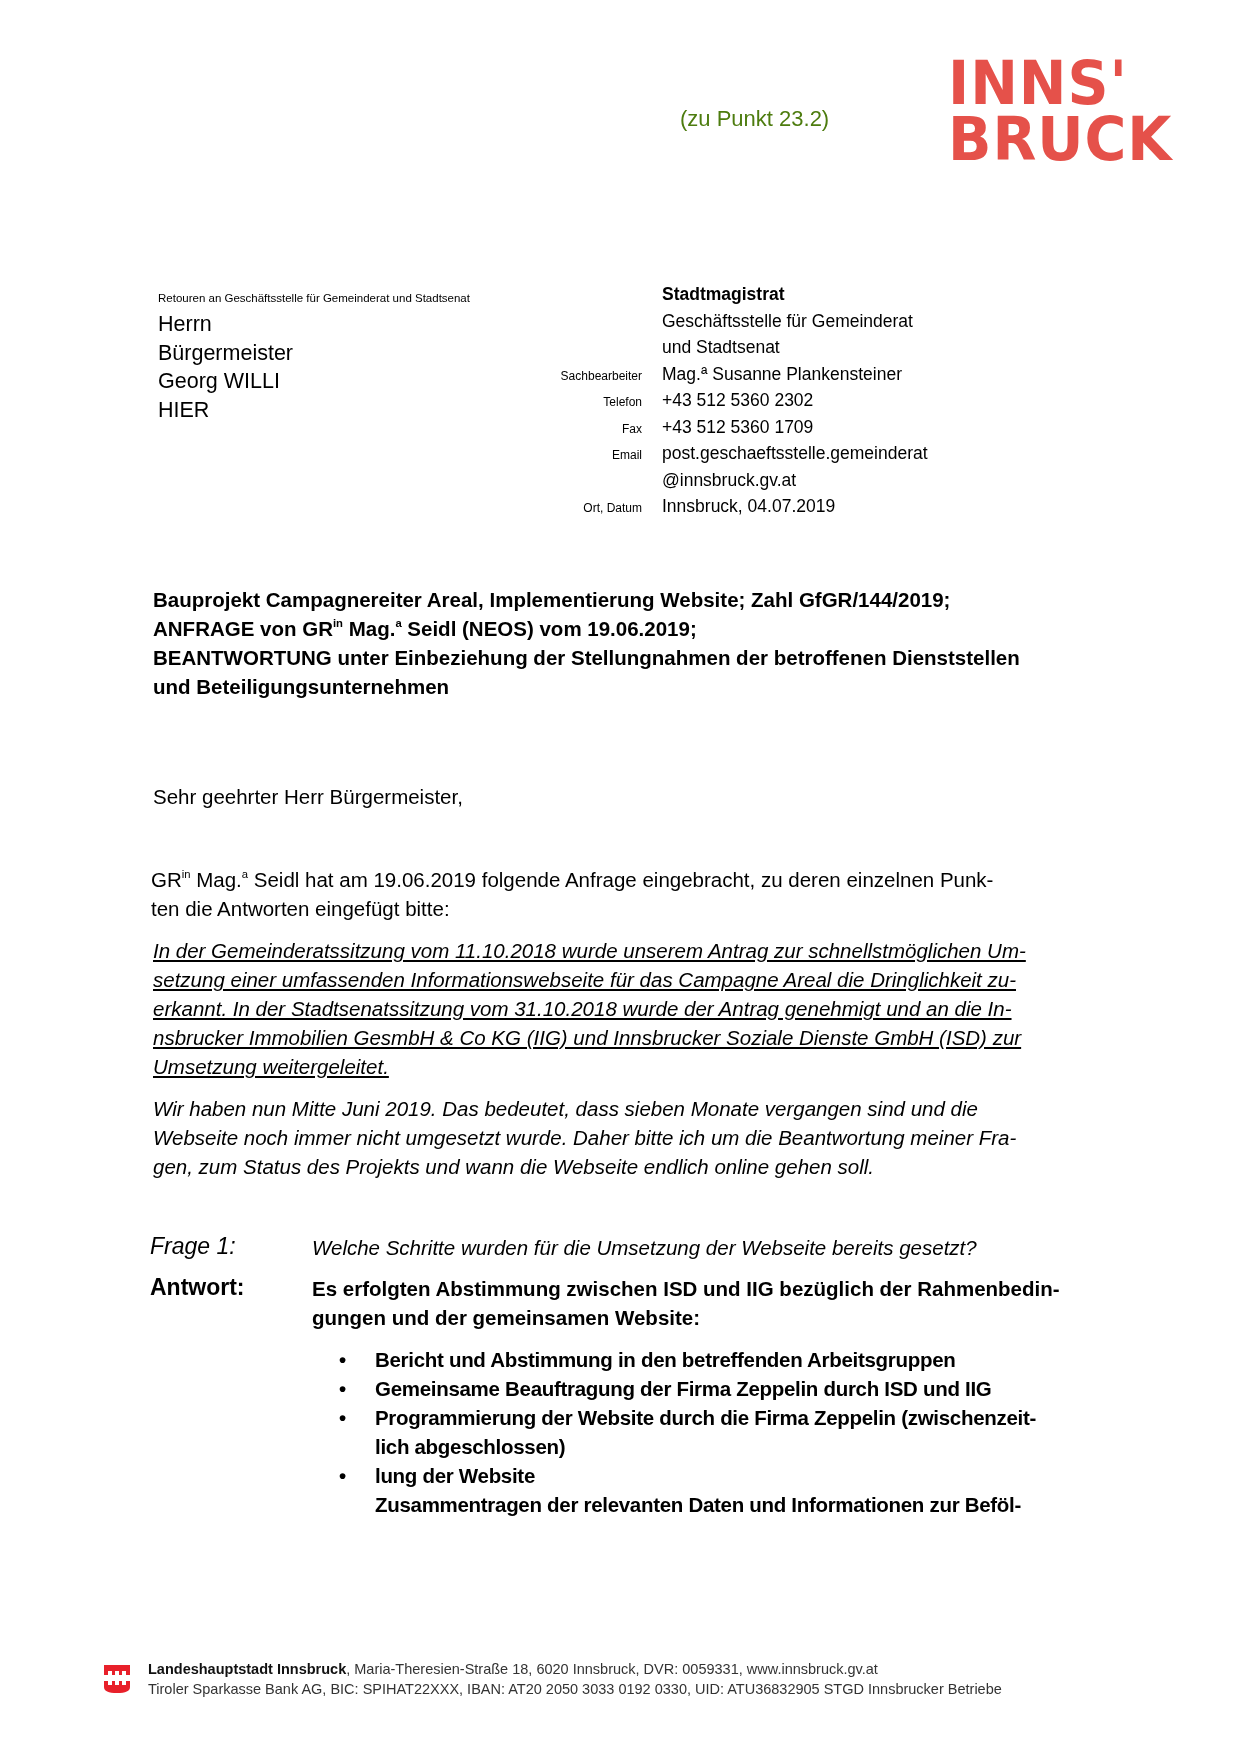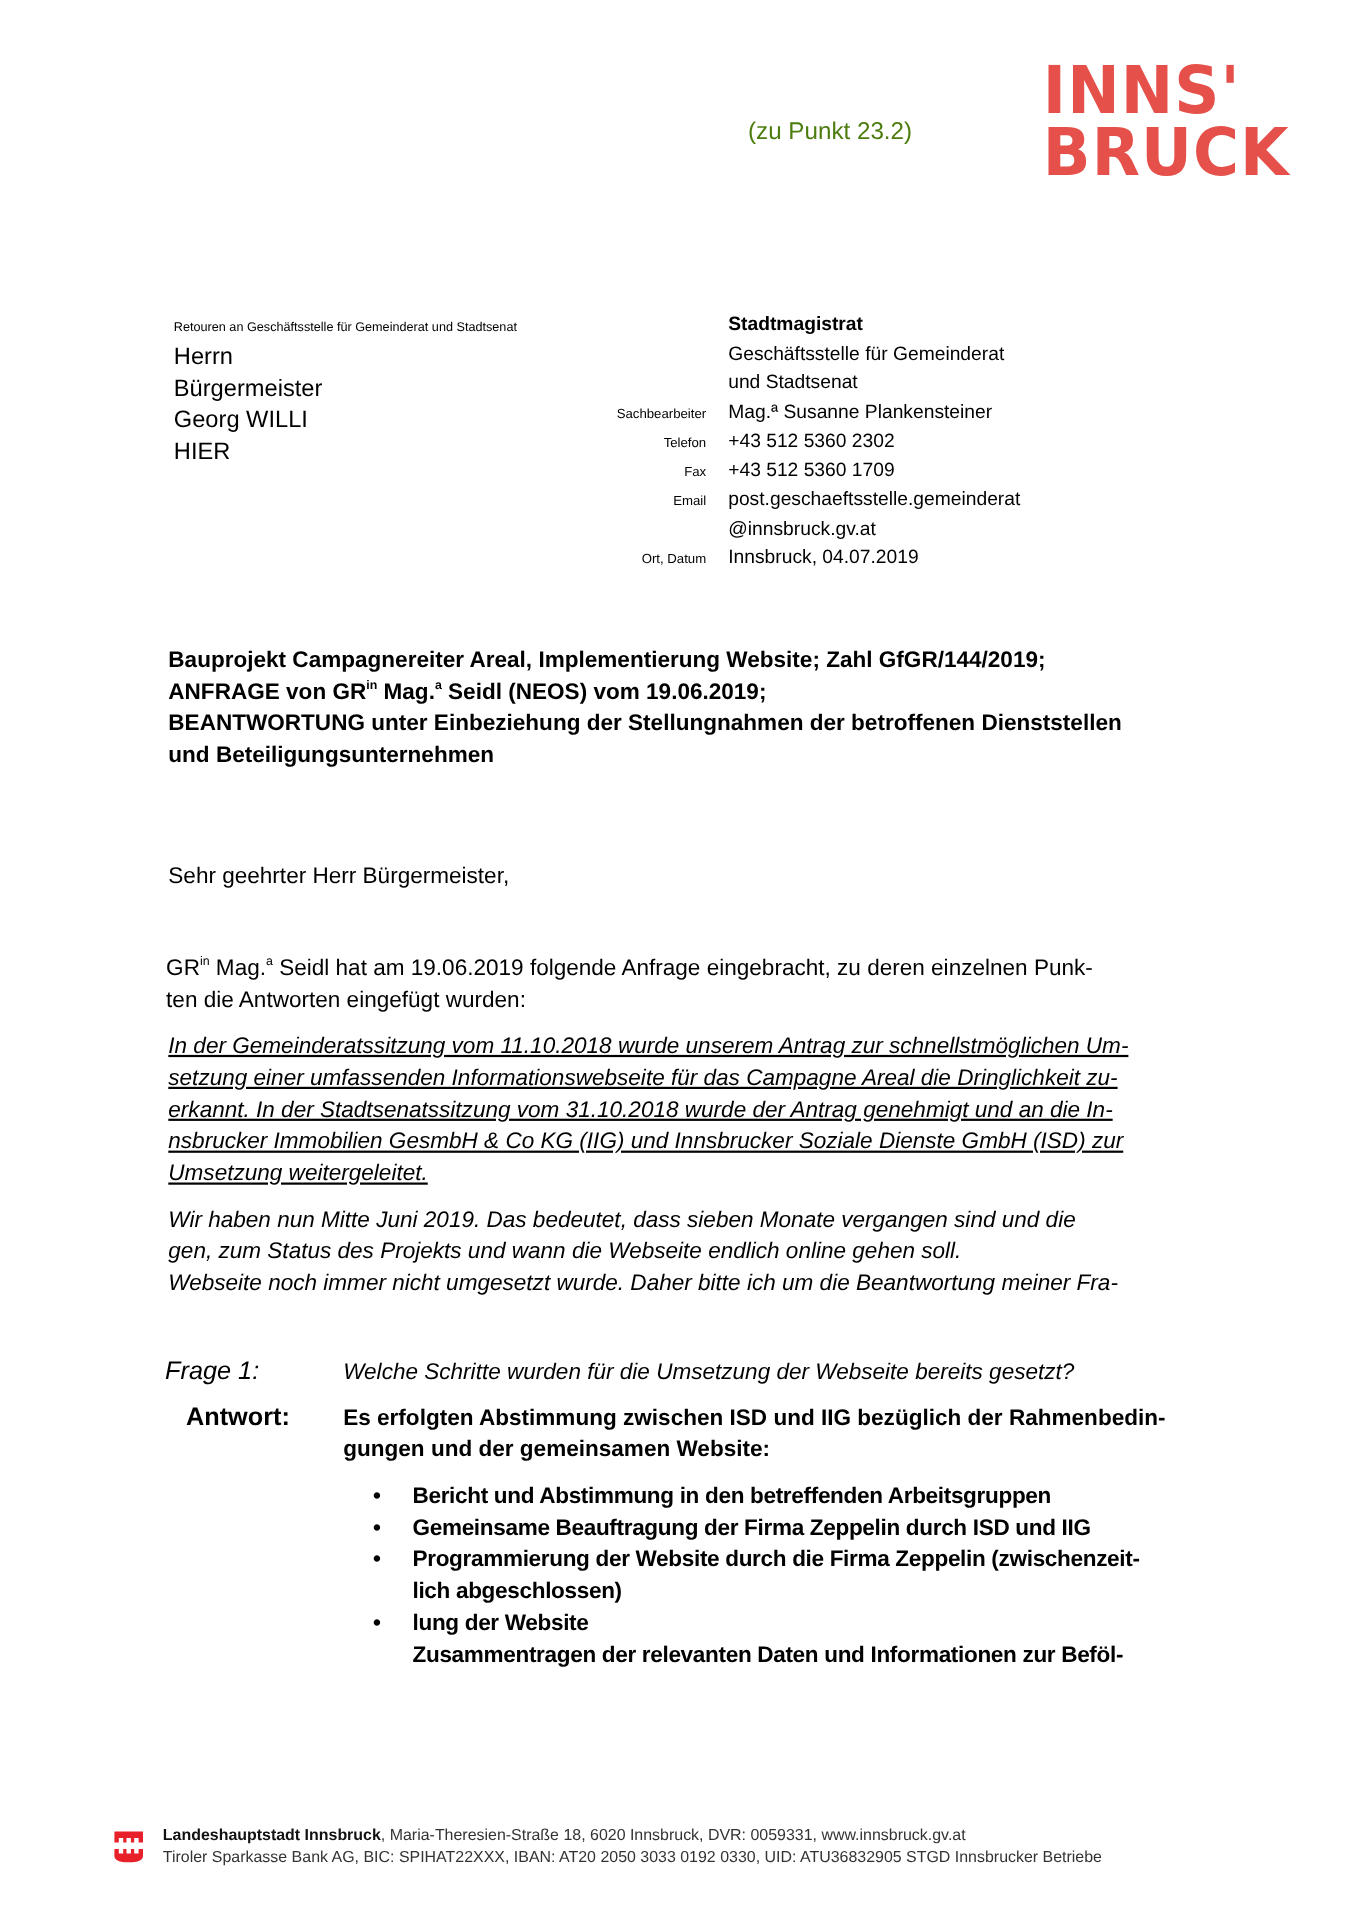--- a/index.html
+++ b/index.html
@@ -33,21 +33,21 @@
     .salutation { left: 153px; top: 785px; font-size: 20.5px; }
     .intro { left: 151px; top: 865px; width: 970px; font-size: 20.5px; line-height: 29px; }
     .quote { left: 153px; width: 970px; font-size: 20.5px; line-height: 29px; font-style: italic; }
     .quote1 { top: 936px; text-decoration: underline; }
     .quote2 { top: 1094px; }
 
     .qa-label { left: 150px; font-size: 23px; }
     .qa-text { left: 312px; width: 830px; font-size: 20.5px; line-height: 29px; }
     .q-label { top: 1233px; font-style: italic; }
     .q-text { top: 1233px; font-style: italic; }
-    .a-label { top: 1274px; font-weight: bold; margin-left: 19px; }
+    .a-label { top: 1274px; font-weight: bold; }
     .a-text { top: 1274px; font-weight: bold; }
 
     .bullets { left: 335px; top: 1345px; width: 800px; margin: 0; padding: 0; list-style: none; }
     .bullets li { position: relative; padding-left: 40px; font-weight: bold; font-size: 20.5px; line-height: 29px; letter-spacing: -0.3px; }
     .bullets li .dot { position: absolute; left: 4px; top: 0; }
 
     .footer { left: 103px; top: 1659px; }
     .footer-logo { position: absolute; left: 0; top: 4px; width: 28px; height: 32px; }
     .footer-text { position: absolute; left: 45px; top: 0; font-size: 14.5px; line-height: 20px; color: #333; white-space: nowrap; }
     .footer-text b { color: #111; }
@@ -112,35 +112,35 @@
   <div>Bauprojekt Campagnereiter Areal, Implementierung Website; Zahl GfGR/144/2019;</div>
   <div><span>ANFRAGE von GR</span><sup>in</sup><span> Mag.</span><sup>a</sup><span> Seidl (NEOS) vom 19.06.2019;</span></div>
   <div>BEANTWORTUNG unter Einbeziehung der Stellungnahmen der betroffenen Dienststellen</div>
   <div>und Beteiligungsunternehmen</div>
 </div>
 
 <div class="abs salutation">Sehr geehrter Herr Bürgermeister,</div>
 
 <div class="abs intro">
   <div><span>GR</span><sup>in</sup><span> Mag.</span><sup>a</sup><span> Seidl hat am 19.06.2019 folgende Anfrage eingebracht, zu deren einzelnen Punk-</span></div>
-  <div>ten die Antworten eingefügt wurden:</div>
+  <div>ten die Antworten eingefügt bitte:</div>
 </div>
 
 <div class="abs quote quote1">
   <div>In der Gemeinderatssitzung vom 11.10.2018 wurde unserem Antrag zur schnellstmöglichen Um-</div>
   <div>setzung einer umfassenden Informationswebseite für das Campagne Areal die Dringlichkeit zu-</div>
   <div>erkannt. In der Stadtsenatssitzung vom 31.10.2018 wurde der Antrag genehmigt und an die In-</div>
   <div>nsbrucker Immobilien GesmbH &amp; Co KG (IIG) und Innsbrucker Soziale Dienste GmbH (ISD) zur</div>
   <div>Umsetzung weitergeleitet.</div>
 </div>
 
 <div class="abs quote quote2">
   <div>Wir haben nun Mitte Juni 2019. Das bedeutet, dass sieben Monate vergangen sind und die</div>
+  <div>Webseite noch immer nicht umgesetzt wurde. Daher bitte ich um die Beantwortung meiner Fra-</div>
   <div>gen, zum Status des Projekts und wann die Webseite endlich online gehen soll.</div>
-  <div>Webseite noch immer nicht umgesetzt wurde. Daher bitte ich um die Beantwortung meiner Fra-</div>
 </div>
 
 <div class="abs qa-label q-label">Frage 1:</div>
 <div class="abs qa-text q-text">Welche Schritte wurden für die Umsetzung der Webseite bereits gesetzt?</div>
 <div class="abs qa-label a-label">Antwort:</div>
 <div class="abs qa-text a-text">
   <div>Es erfolgten Abstimmung zwischen ISD und IIG bezüglich der Rahmenbedin-</div>
   <div>gungen und der gemeinsamen Website:</div>
 </div>
 

